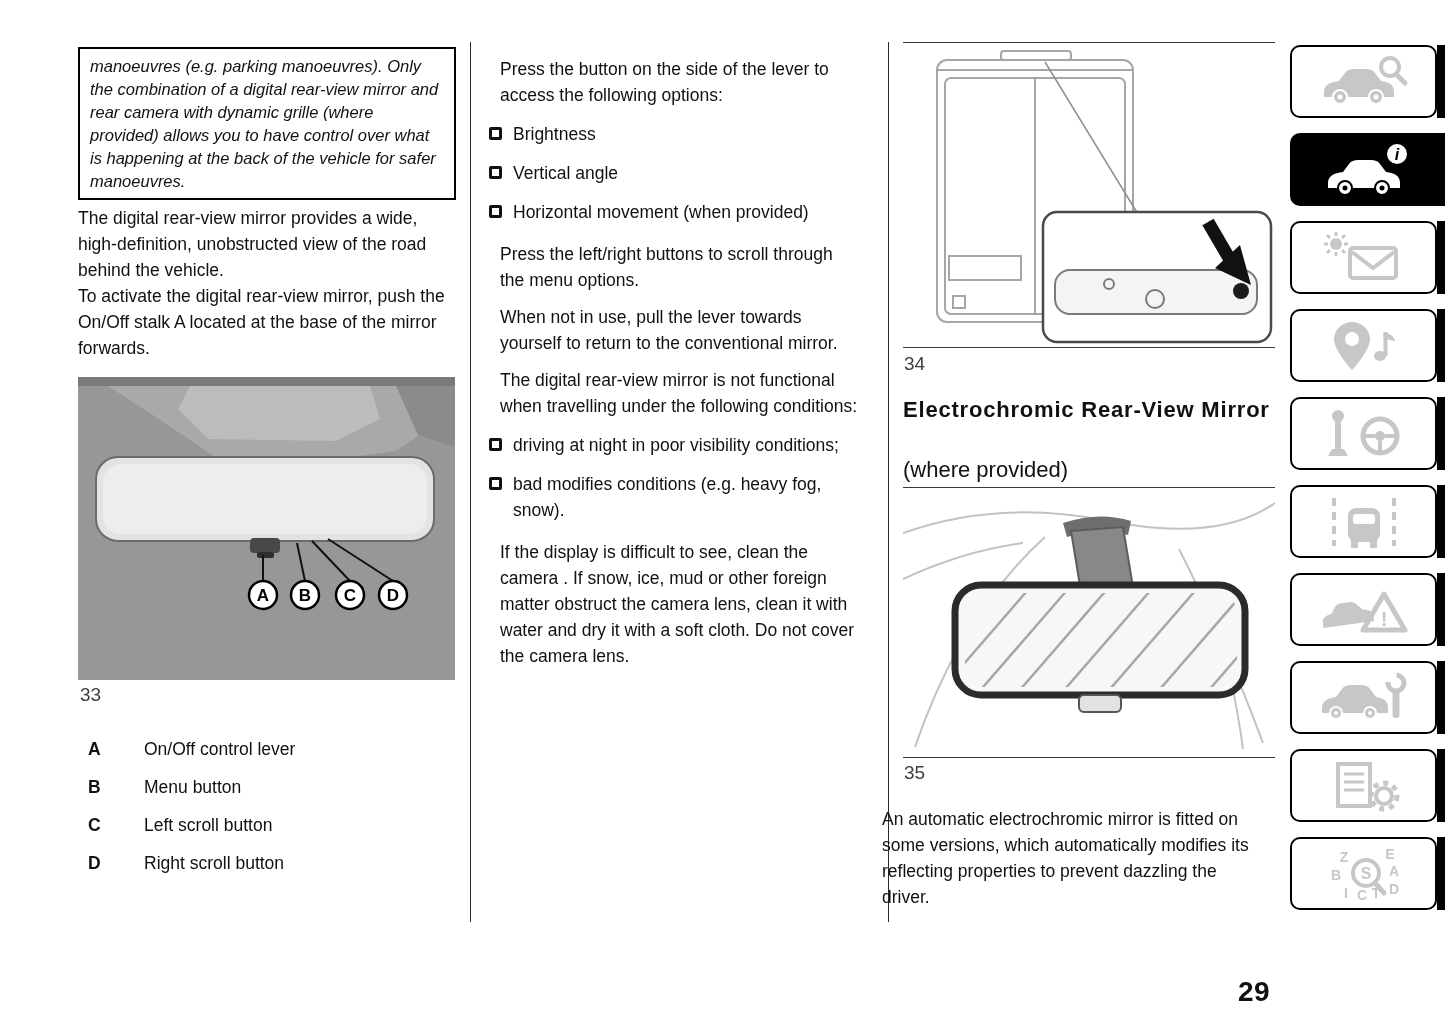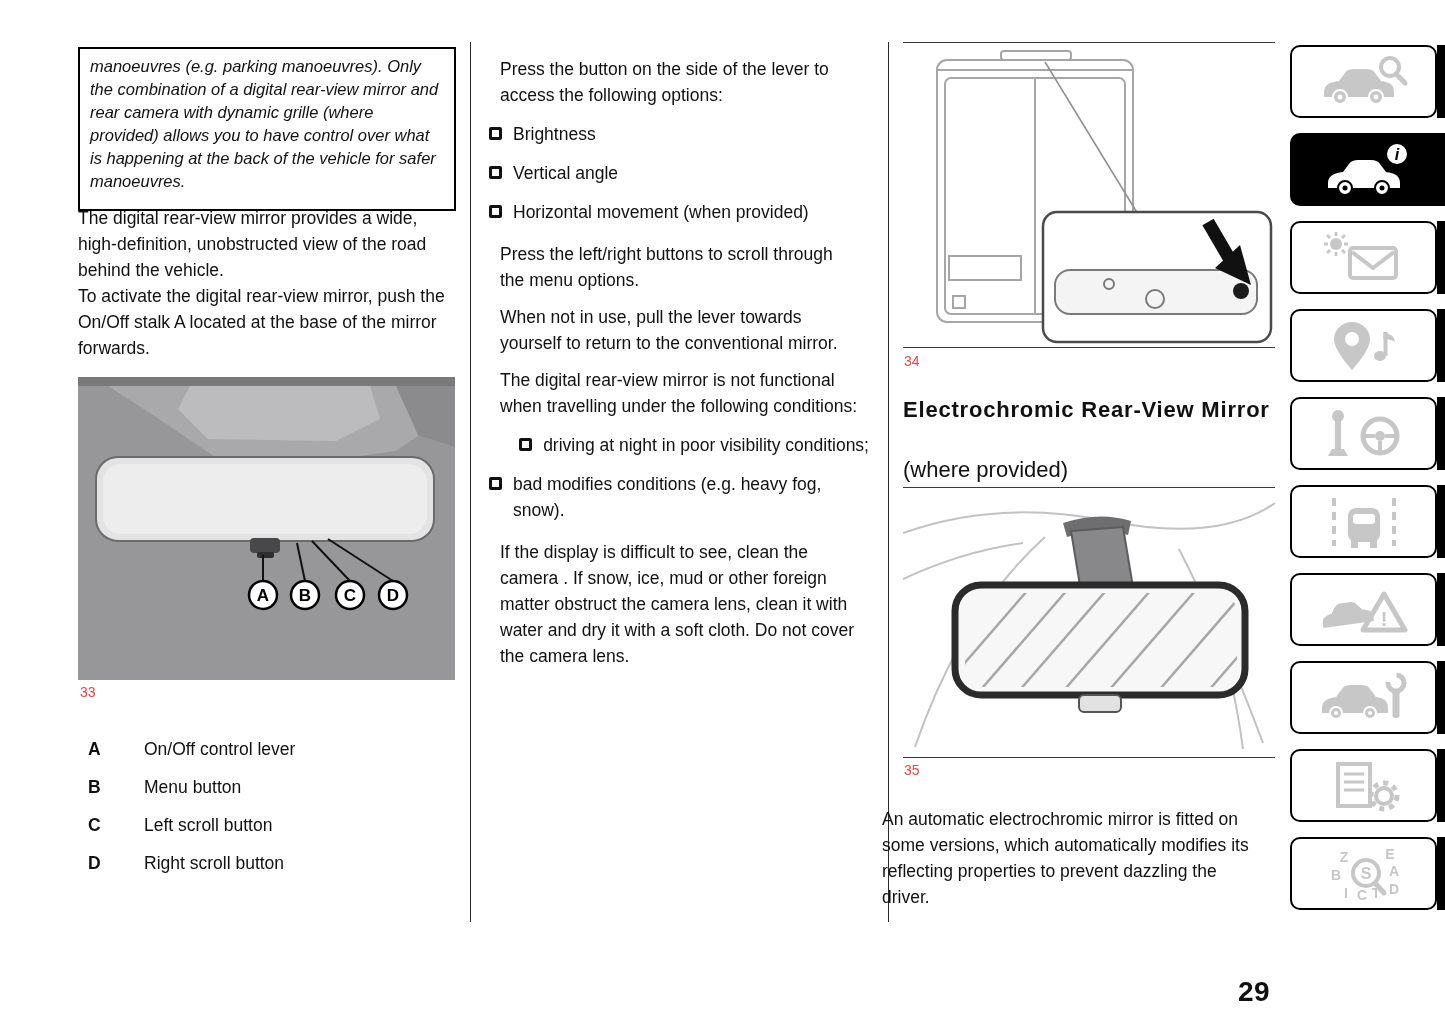--- a/index.html
+++ b/index.html
@@ -12,36 +12,36 @@
     overflow:hidden;
   }
   .abs { position:absolute; }
 
   
   .vdivider { position:absolute; top:42px; width:1px; height:880px; background:#2b2b2b; }
 
   
   #note-box {
     left:78px; top:47px; width:378px;
-    border:2px solid #000; padding:6px 10px 16px 10px;
+    border:2px solid #000; padding:6px 10px 5px 10px;
     font-style:italic; font-size:16.5px; line-height:23px;
   }
   #left-intro { left:78px; top:205px; width:380px; font-size:17.5px; line-height:26px; }
   #fig33 { left:78px; top:377px; width:377px; height:303px; }
-  .fig-caption { font-size:14px; color:#ef4444; }
+  .fig-caption { font-size:19px; color:#404040; }
   #cap33 { left:80px; top:684px; }
   #legend { left:88px; top:736px; width:370px; font-size:17.5px; line-height:26px; }
   .legend-row { display:flex; margin-bottom:12px; }
   .legend-key { width:56px; font-weight:bold; }
 
   
   #mid { left:489px; top:45px; width:380px; font-size:17.5px; line-height:26px; }
   #mid p { margin:11px; }
   .gap-md { margin-top:16px !important; }
-  .gap-sm { margin-top:13px !important;justify-content:flex-end; }
+  .gap-sm { margin-top:13px !important; }
   .opt { display:flex; gap:11px; margin-top:13px; }
   .sq {
     flex:none; width:13px; height:13px; margin-top:6px;
     border:3px solid #111; border-radius:2px; background:#fff;
   }
 
   
   .hrule { position:absolute; left:903px; width:372px; height:1px; background:#3a3a3a; }
   #fig34 { left:903px; top:46px; width:372px; height:298px; }
   #cap34 { left:904px; top:353px; }

